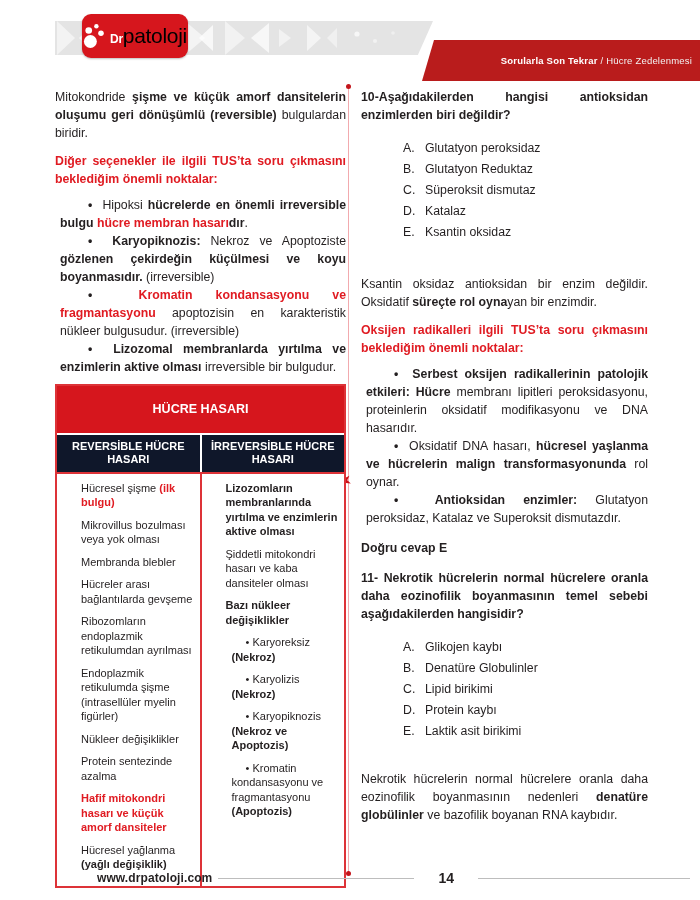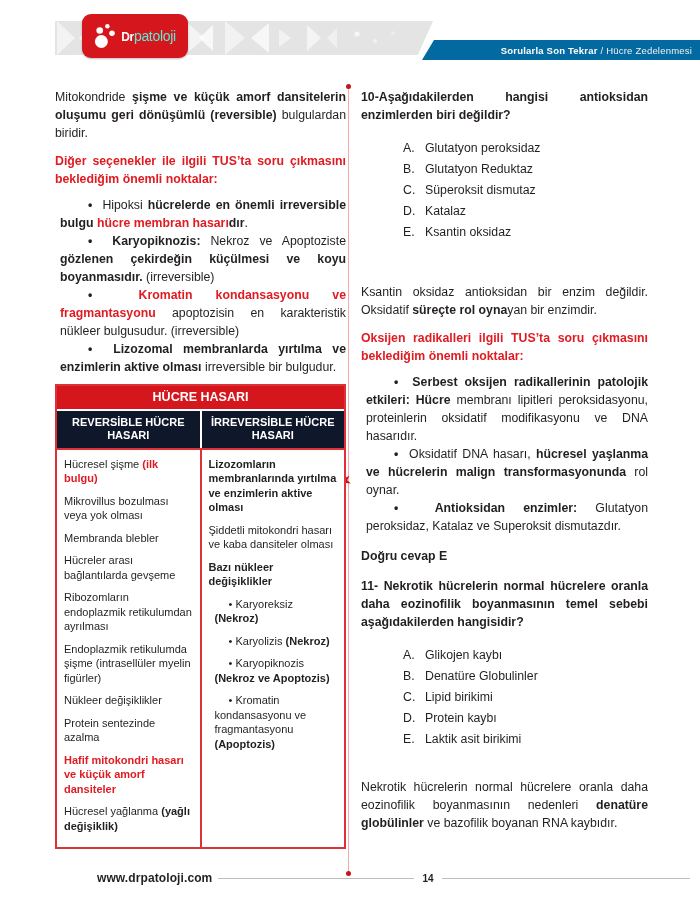--- a/index.html
+++ b/index.html
@@ -2,30 +2,30 @@
 <html><head>
 <meta charset="utf-8">
 <style>
   html,body{margin:0;padding:0;background:#fff;}
   .page{position:relative;width:700px;height:900px;background:#fff;overflow:hidden;
         font-family:"Liberation Sans",sans-serif;color:#231f20;}
 
   
   .band{position:absolute;left:55px;top:21px;width:378px;height:34px;background:#e4e4e4;
         clip-path:polygon(0 0,100% 0,96% 100%,0 100%);}
-  .darkbar{position:absolute;left:422px;top:40px;width:278px;height:20px;background:#0369a1;
+  .darkbar{position:absolute;left:422px;top:40px;width:278px;height:41px;background:#b91c1c;
         clip-path:polygon(12px 0,100% 0,100% 100%,0 100%);
         display:flex;align-items:center;justify-content:flex-end;padding-right:8px;box-sizing:border-box;}
   .darkbar .bc-b{color:#fff;font-size:9.5px;font-weight:bold;letter-spacing:.2px;}
   .darkbar .bc-l{color:#f2f2f2;font-size:9.5px;font-weight:normal;margin-left:3px;letter-spacing:.2px;}
   .logo{position:absolute;left:82px;top:14px;width:106px;height:44px;background:#d6161d;
         border-radius:9px;display:flex;align-items:center;justify-content:center;gap:3px;
         box-shadow:0 1px 2px rgba(0,0,0,.25);}
   .logo .lg-b{color:#fff;font-weight:bold;font-size:12px;letter-spacing:-.3px;}
-  .logo .lg-l{color:#5eead4;font-weight:normal;font-size:14px;letter-spacing:-.3px;}
+  .logo .lg-l{color:#000000;font-weight:normal;font-size:21px;letter-spacing:-.3px;}
 
   
   .divider{position:absolute;left:348px;top:86px;width:1px;height:788px;background:#f2aaae;}
   .divider .dot{position:absolute;left:-2px;width:5px;height:5px;border-radius:50%;background:#c3151b;}
   .divider .dot.top{top:-2px;} .divider .dot.bot{bottom:-2px;}
   .divider .star{position:absolute;left:-11px;top:386px;color:#cc1016;font-size:17px;
         transform:rotate(-28deg);line-height:1;}
 
   
   .col{position:absolute;top:88px;font-size:12.3px;line-height:18px;}
@@ -39,39 +39,39 @@
   .bullet{margin:0 0 0 5px;text-indent:28px;}
   .q{font-weight:bold;margin-bottom:14px;}
   .answer{font-weight:bold;margin:12px 0 0 0;}
   .opts{list-style:none;margin:12px 0 22px 0;padding:0 0 0 42px;}
   .opts li{line-height:21px;display:flex;}
   .opts .olt{width:22px;flex:0 0 22px;}
 
   
   .tbl{border:2px solid #dd3338;margin-top:8px;font-size:11px;line-height:14.5px;}
   .tbl-title{background:#d6161d;color:#fff;font-weight:bold;text-align:center;
-        font-size:12.5px;padding:4px 0;border-bottom:2px solid #fff;}
+        font-size:12.5px;padding:16px 0;border-bottom:2px solid #fff;}
   .tbl-heads{display:flex;background:#0f172a;border-bottom:2px solid #dd3338;}
   .tbl-heads div{flex:1;color:#fff;font-weight:bold;text-align:center;font-size:11px;
         line-height:13.5px;padding:5px 6px;}
   .tbl-heads div:first-child{border-right:2px solid #fff;}
   .tbl-body{display:flex;background:#fff;}
-  .tcell{flex:1;padding:7px 6px 6px 7px;}
+  .tcell{flex:1;padding:7px 6px 6px 24px;}
   .tcell.lft{border-right:2px solid #dd3338;}
   .tcell p{margin:0 0 8px 0;}
   .tsub{margin:0 0 8px 6px !important;text-indent:14px;}
 
   
   .footer{position:absolute;left:55px;top:870px;width:637px;height:16px;
         display:flex;align-items:center;}
   .site{font-size:12px;font-weight:bold;letter-spacing:.1px;padding-left:42px;}
   .fline{height:1px;background:#bdbdbd;}
   .fl1{width:196px;margin-left:6px;}
   .fl2{flex:1;margin-right:2px;}
-  .pnum{font-size:10px;font-weight:bold;margin:0 8px;}
+  .pnum{font-size:14px;font-weight:bold;margin:0 24px;}
 </style>
 </head>
 <body>
 
 <div class="page">
 
   <header>
     <div class="band">
       <svg width="378" height="34" viewBox="0 0 378 34">
         <g fill="#ffffff">
@@ -172,21 +172,21 @@
         </li>
       <li>
           <span class="olt">D.</span>
           <span>Katalaz</span>
         </li>
       <li>
           <span class="olt">E.</span>
           <span>Ksantin oksidaz</span>
         </li>
     </ul>
-    <p class="just" style="margin-top:40px;"><span>Ksantin oksidaz antioksidan bir enzim değildir. Oksidatif </span><span class="b">süreçte rol oyna</span><span>yan bir enzimdir.</span></p>
+    <p class="just" style="margin-top:32px;"><span>Ksantin oksidaz antioksidan bir enzim değildir. Oksidatif </span><span class="b">süreçte rol oyna</span><span>yan bir enzimdir.</span></p>
     <p class="red-head just">Oksijen radikalleri ilgili TUS’ta soru çıkmasını beklediğim önemli noktalar:</p>
     <p class="bullet just"><span class="b">•&nbsp;&nbsp;</span><span class="b">Serbest oksijen radikallerinin patolojik etkileri:</span><span> </span><span class="b">Hücre</span><span> membranı lipitleri peroksidasyonu, proteinlerin oksidatif modifikasyonu ve DNA hasarıdır.</span></p>
     <p class="bullet just"><span class="b">•&nbsp;&nbsp;</span><span>Oksidatif DNA hasarı, </span><span class="b">hücresel yaşlanma ve hücrelerin malign transformasyonunda</span><span> rol oynar.</span></p>
     <p class="bullet just"><span class="b">•&nbsp;&nbsp;</span><span class="b">Antioksidan enzimler:</span><span> Glutatyon peroksidaz, Katalaz ve Superoksit dismutazdır.</span></p>
     <p class="answer" style="margin-bottom:12px;">Doğru cevap E</p>
     <p class="q just">11- Nekrotik hücrelerin normal hücrelere oranla daha eozinofilik boyanmasının temel sebebi aşağıdakilerden hangisidir?</p>
     <ul class="opts">
       <li>
           <span class="olt">A.</span>
           <span>Glikojen kaybı</span>

